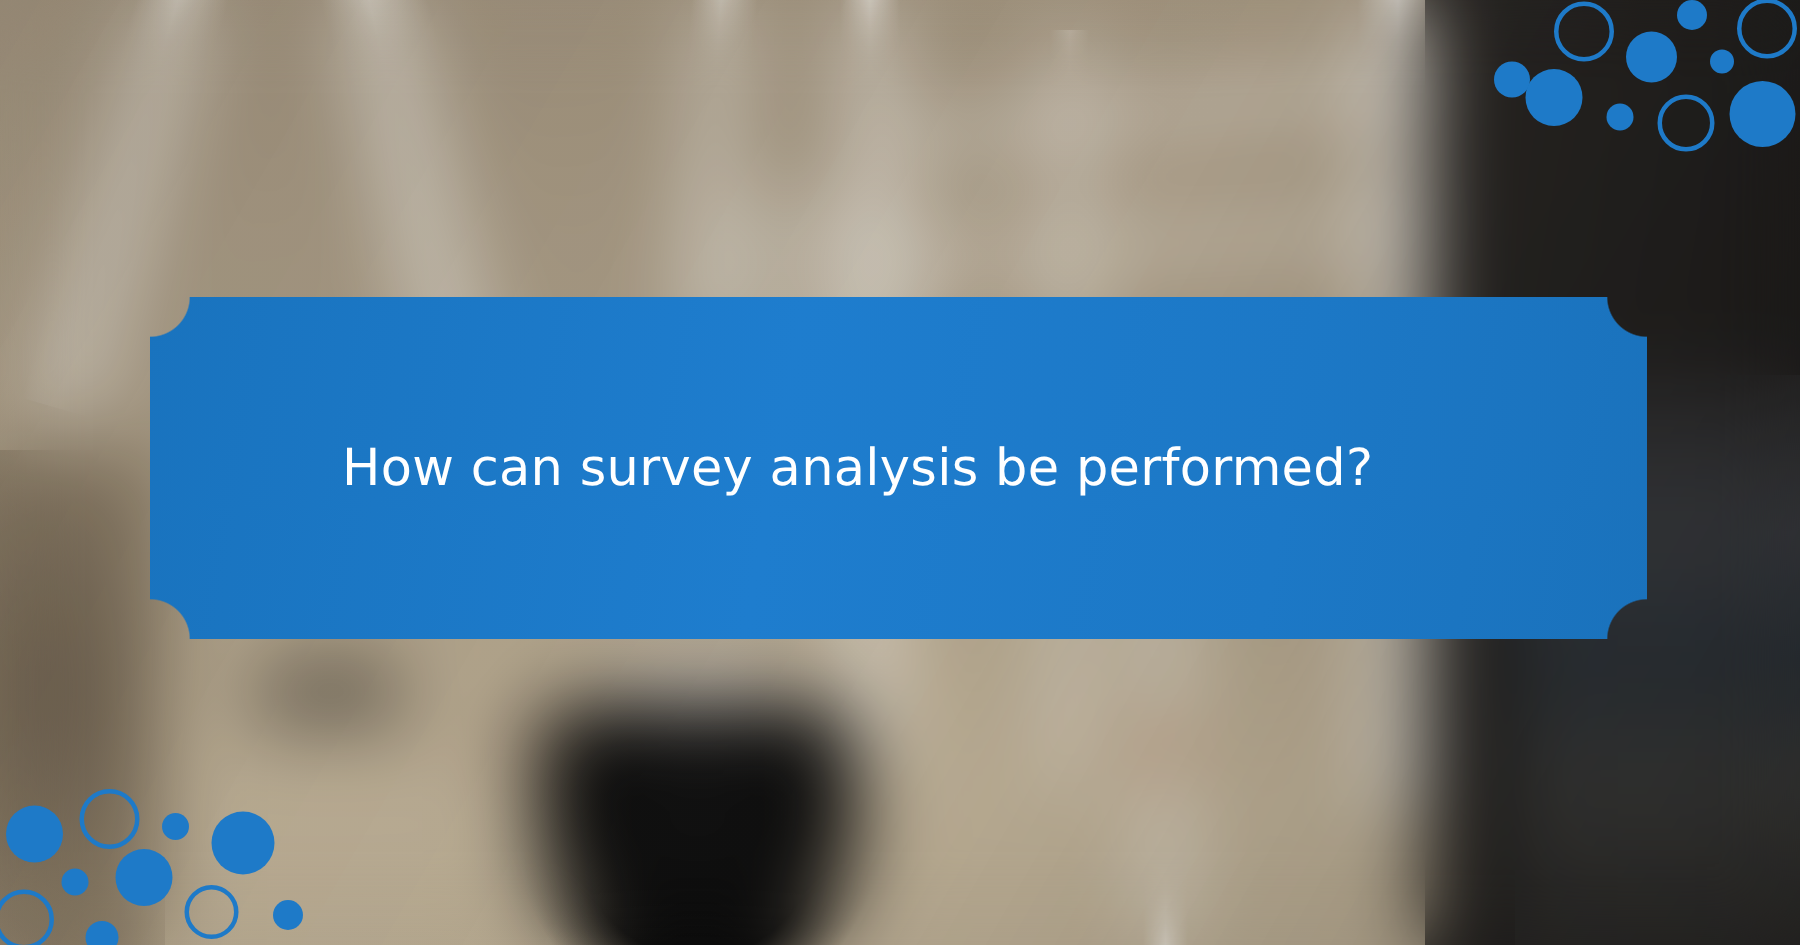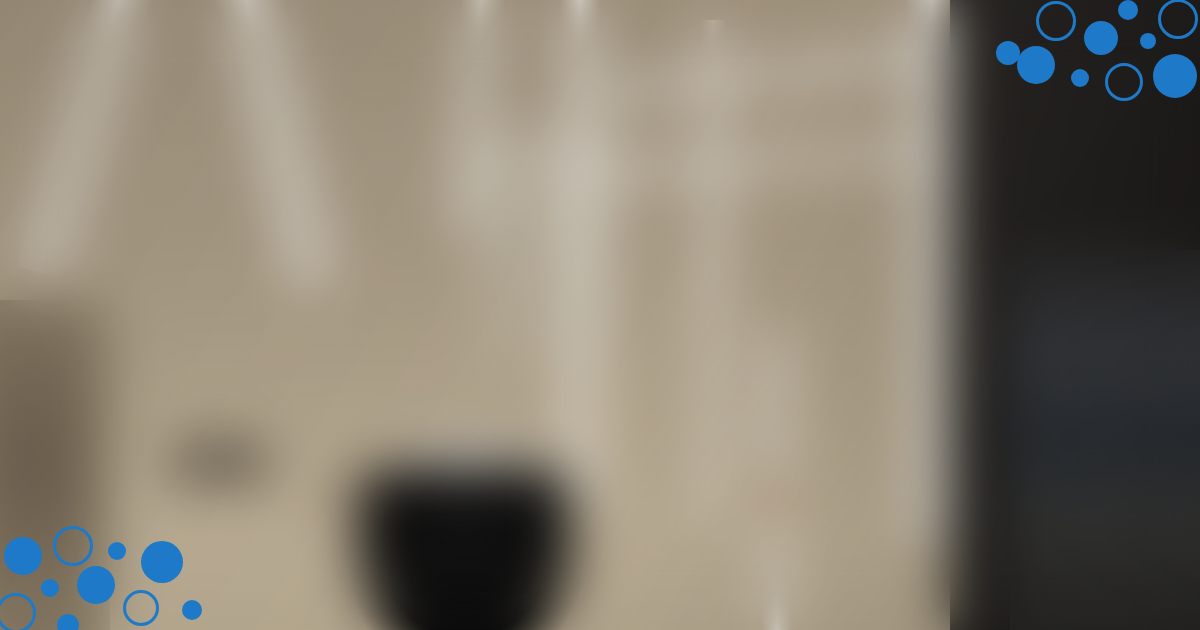--- a/index.html
+++ b/index.html
@@ -190,14 +190,17 @@
       <div class="dot solid" style="left: 41px; top: 69px; width: 18px; height: 18px; background: rgb(30, 122, 200);"></div>
       <div class="dot ring" style="left: -4px; top: 83px; width: 40px; height: 40px; border-color: rgb(30, 122, 200);"></div>
       <div class="dot solid" style="left: 57px; top: 104px; width: 22px; height: 22px; background: rgb(30, 122, 200);"></div>
       <div class="dot solid" style="left: 108px; top: 32px; width: 18px; height: 18px; background: rgb(30, 122, 200);"></div>
       <div class="dot solid" style="left: 77px; top: 56px; width: 38px; height: 38px; background: rgb(30, 122, 200);"></div>
       <div class="dot ring" style="left: 123px; top: 80px; width: 36px; height: 36px; border-color: rgb(30, 122, 200);"></div>
       <div class="dot solid" style="left: 141px; top: 31px; width: 42px; height: 42px; background: rgb(30, 122, 200);"></div>
       <div class="dot solid" style="left: 182px; top: 90px; width: 20px; height: 20px; background: rgb(30, 122, 200);"></div>
     </div>
 
+  <div id="banner">
+    <h1 id="banner-title">How can survey analysis be performed?</h1>
+  </div>
 
 </div>
 
 </body></html>

